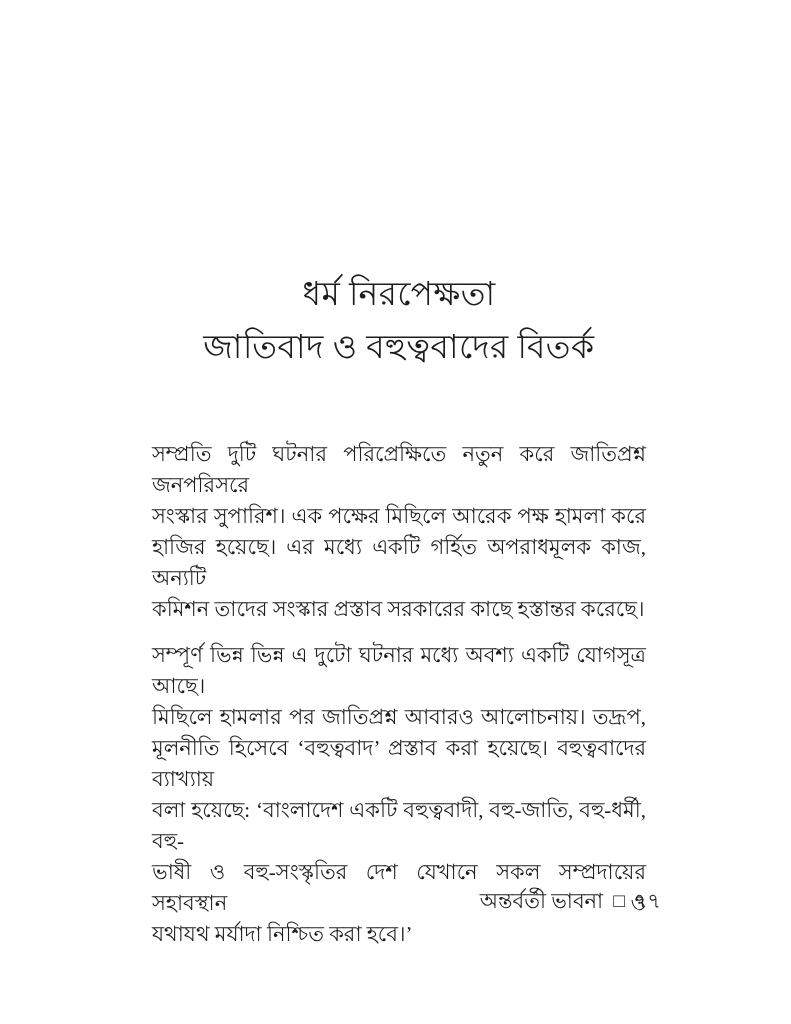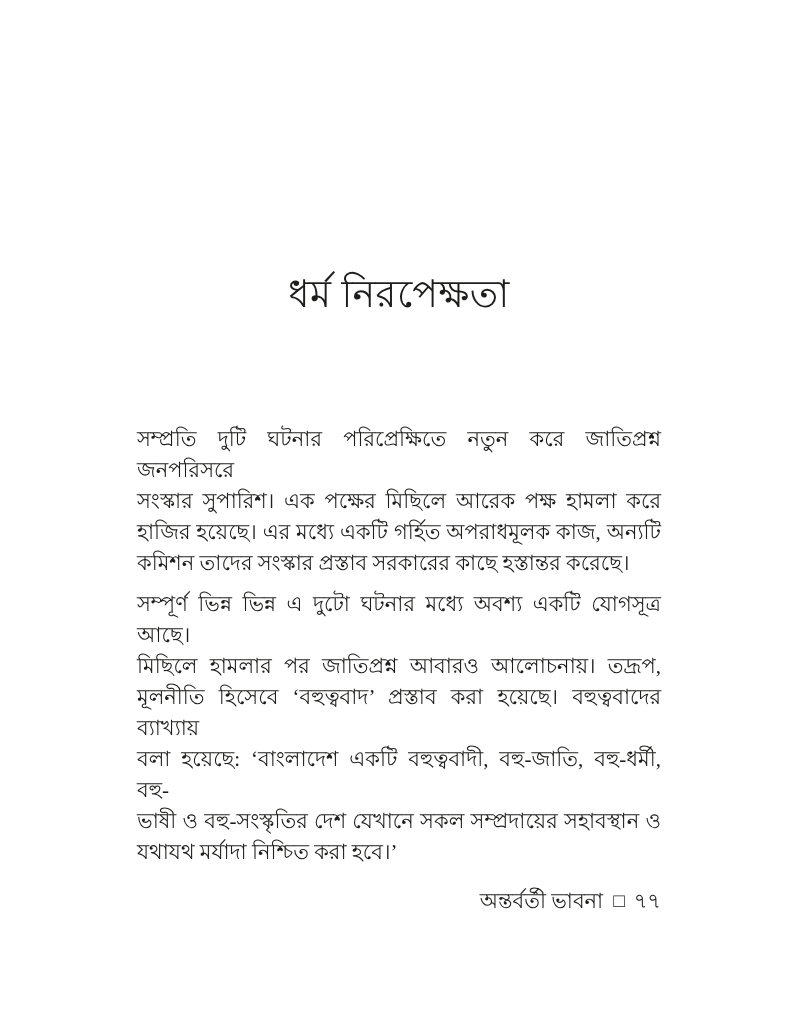--- a/index.html
+++ b/index.html
@@ -16,34 +16,34 @@
     color: #1d1d1b;
     font-family: "Liberation Serif", "DejaVu Serif", serif;
     overflow: hidden;
   }
   .chapter-title {
     position: absolute;
     top: 268px;
     left: 137px;
     width: 524px;
     text-align: center;
-    font-size: 38px;
+    font-size: 33px;
     line-height: 53px;
     font-weight: normal;
     letter-spacing: 0.5px;
   }
   .body-text {
     position: absolute;
     top: 424px;
     left: 137px;
     width: 524px;
     font-size: 21px;
     line-height: 31px;
   }
-  .paragraph { margin: 0; padding: 0; }
+  .paragraph { margin: 15px; padding: 0; }
   .paragraph + .paragraph { margin-top: 10px; }
   .text-line {
     text-align: justify;
     text-align-last: justify;
     white-space: normal;
   }
   .text-line.line-last {
     text-align: center;
     text-align-last: left;
   }
@@ -64,20 +64,21 @@
     font-size: 19px;
   }
 </style>
 </head>
 <body>
 
 <div class="page">
 
   <div class="chapter-title">
     <div>ধর্ম নিরপেক্ষতা</div>
+    <div>জাতিবাদ ও বহুত্ববাদের বিতর্ক</div>
   </div>
 
   <div class="body-text">
     <div class="paragraph">
         <div class="text-line">সম্প্রতি দুটি ঘটনার পরিপ্রেক্ষিতে নতুন করে জাতিপ্রশ্ন জনপরিসরে</div>
         <div class="text-line">সংস্কার সুপারিশ। এক পক্ষের মিছিলে আরেক পক্ষ হামলা করে</div>
         <div class="text-line">হাজির হয়েছে। এর মধ্যে একটি গর্হিত অপরাধমূলক কাজ, অন্যটি</div>
         <div class="text-line line-last">কমিশন তাদের সংস্কার প্রস্তাব সরকারের কাছে হস্তান্তর করেছে।</div>
       </div>
     <div class="paragraph">

